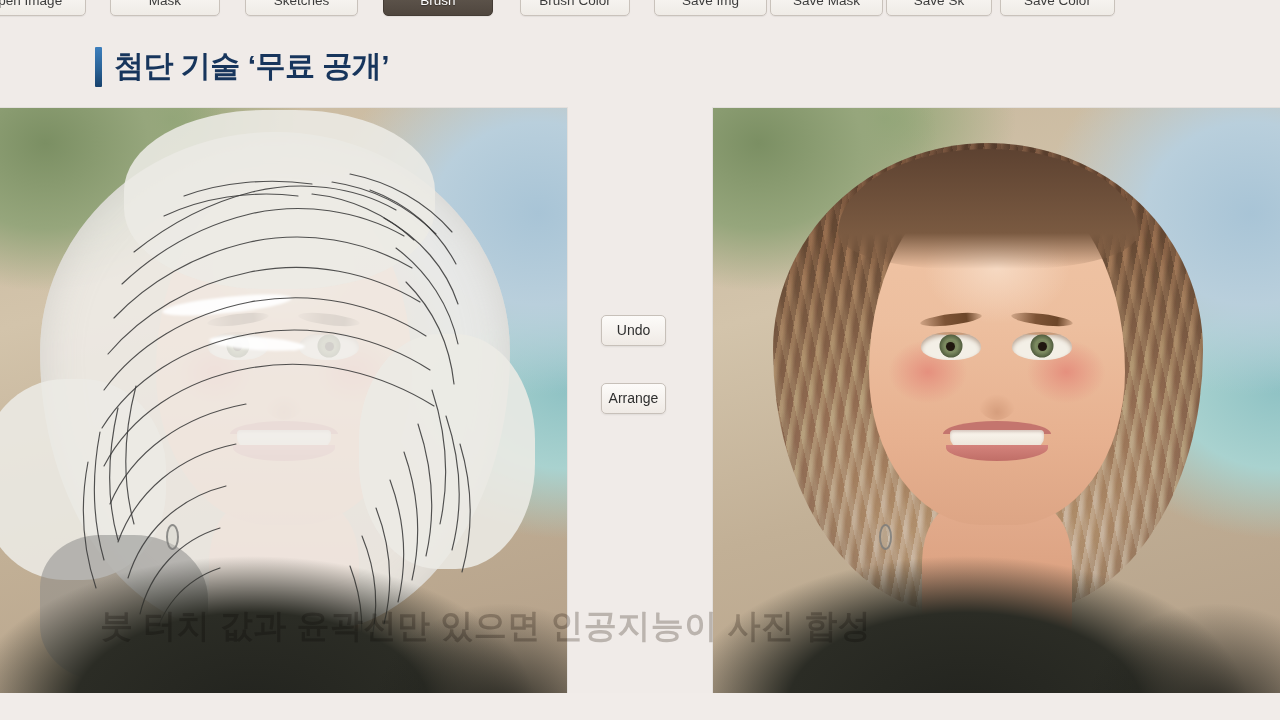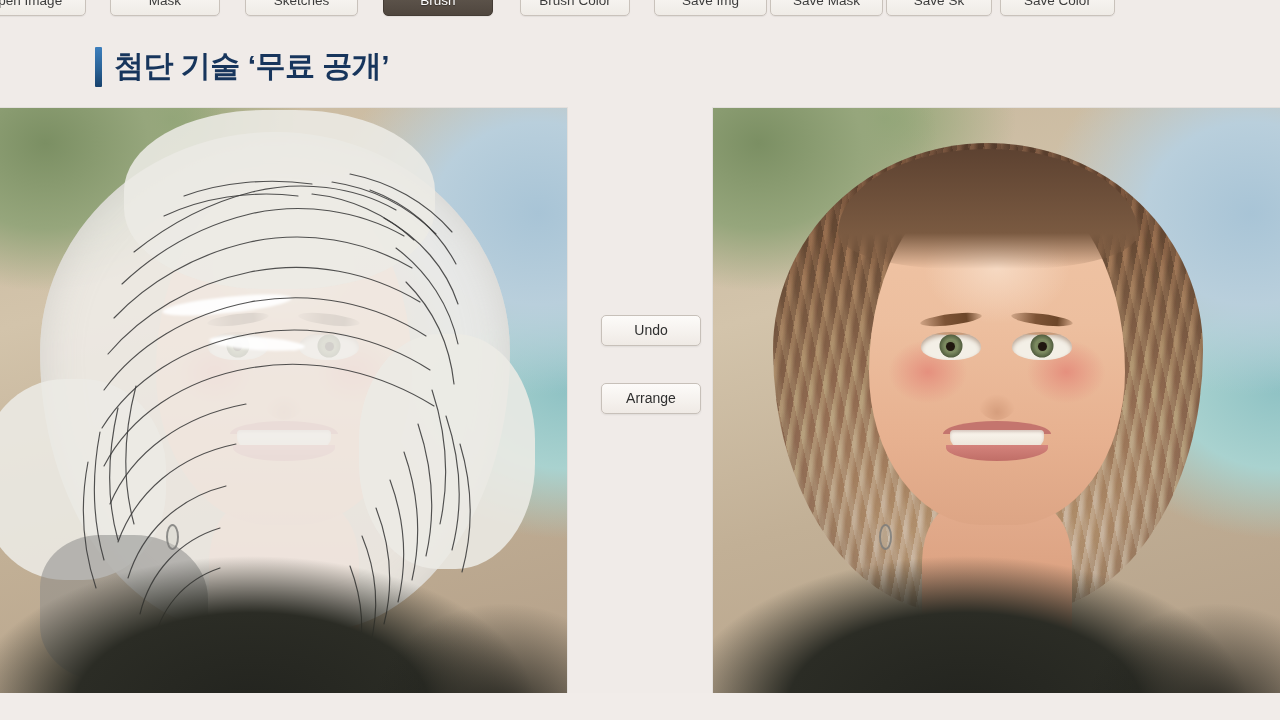--- a/index.html
+++ b/index.html
@@ -295,21 +295,21 @@
   }
 
   
   .center-col {
     position: absolute;
     left: 601px; top: 315px;
     width: 89px;
   }
   .ctr-btn {
     display: block;
-    width: 100px; height: 31px;
+    width: 65px; height: 31px;
     margin-bottom: 37px;
     border: 1px solid #c7c0b9;
     border-radius: 5px;
     background: linear-gradient(#fdfbf9, #efeae5);
     color: #2f2f2f;
     font-family: "Liberation Sans", sans-serif;
     font-size: 14px;
     line-height: 29px;
     text-align: center;
     box-shadow: 0 1px 2px rgba(0,0,0,0.07);
@@ -482,15 +482,16 @@
         </div>
       </div>
       <div class="hair-gen-front"></div>
       <div class="earring"></div>
     </div>
 
     <div class="shoulders"></div>
     <div class="shoulder-r"></div>
   </div>
 
+  <div class="subtitle">붓 터치 값과 윤곽선만 있으면 인공지능이 사진 합성</div>
 
   <div class="bottom-strip"></div>
 </div>
 
 </body></html>

